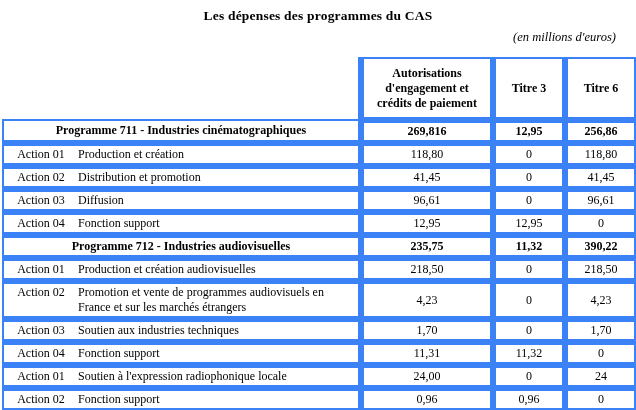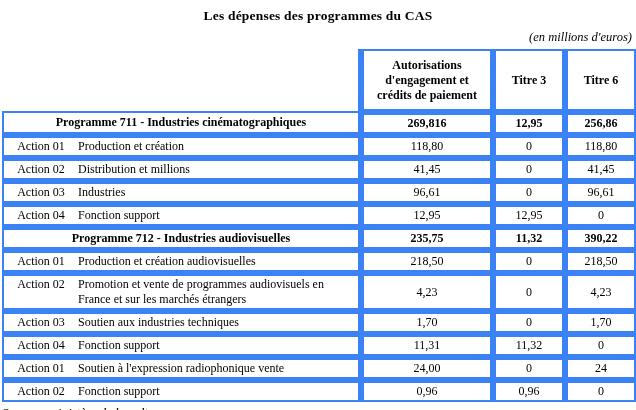--- a/index.html
+++ b/index.html
@@ -16,23 +16,23 @@
     text-align: center;
     font-weight: bold;
     font-size: 13.5px;
     padding-top: 8px;
     letter-spacing: 0.2px;
   }
   .unit-note {
     text-align: right;
     font-style: italic;
     font-size: 12.5px;
-    padding-right: 4px;
+    padding-right: 20px;
     margin-top: 6px;
-    margin-bottom: 4px;
+    margin-bottom: 12px;
   }
   table.expenses {
     border-collapse: collapse;
     table-layout: fixed;
     margin-left: 2px;
     width: 632px;
     font-size: 12px;
   }
   col.c-label { width: 358px; }
   col.c-ae    { width: 132px; }
@@ -108,32 +108,32 @@
             </div>
           </td>
           <td class="num">118,80</td>
           <td class="num">0</td>
           <td class="num last-col">118,80</td>
         </tr>
         <tr class="body-row action">
           <td class="label-cell">
             <div class="action-line">
               <span class="action-no">Action 02</span>
-              <span class="action-desc">Distribution et millions</span>
+              <span class="action-desc">Distribution et promotion</span>
             </div>
           </td>
           <td class="num">41,45</td>
           <td class="num">0</td>
           <td class="num last-col">41,45</td>
         </tr>
         <tr class="body-row action">
           <td class="label-cell">
             <div class="action-line">
               <span class="action-no">Action 03</span>
-              <span class="action-desc">Industries</span>
+              <span class="action-desc">Diffusion</span>
             </div>
           </td>
           <td class="num">96,61</td>
           <td class="num">0</td>
           <td class="num last-col">96,61</td>
         </tr>
         <tr class="body-row action">
           <td class="label-cell">
             <div class="action-line">
               <span class="action-no">Action 04</span>
@@ -191,21 +191,21 @@
             </div>
           </td>
           <td class="num">11,31</td>
           <td class="num">11,32</td>
           <td class="num last-col">0</td>
         </tr>
         <tr class="body-row action">
           <td class="label-cell">
             <div class="action-line">
               <span class="action-no">Action 01</span>
-              <span class="action-desc">Soutien à l'expression radiophonique vente</span>
+              <span class="action-desc">Soutien à l'expression radiophonique locale</span>
             </div>
           </td>
           <td class="num">24,00</td>
           <td class="num">0</td>
           <td class="num last-col">24</td>
         </tr>
         <tr class="body-row action bottom">
           <td class="label-cell">
             <div class="action-line">
               <span class="action-no">Action 02</span>

